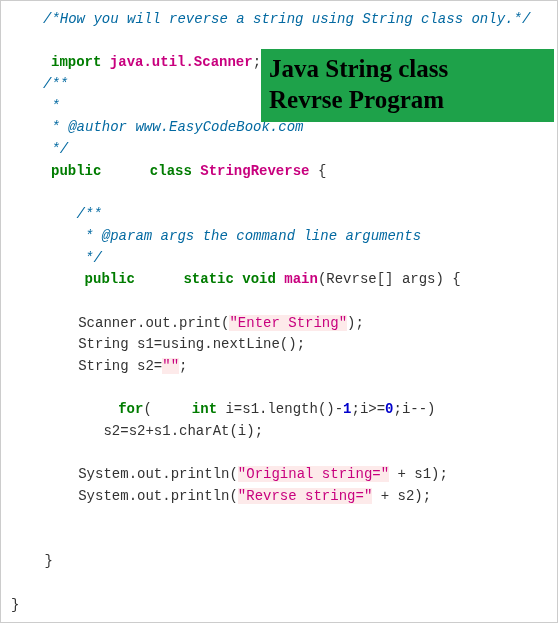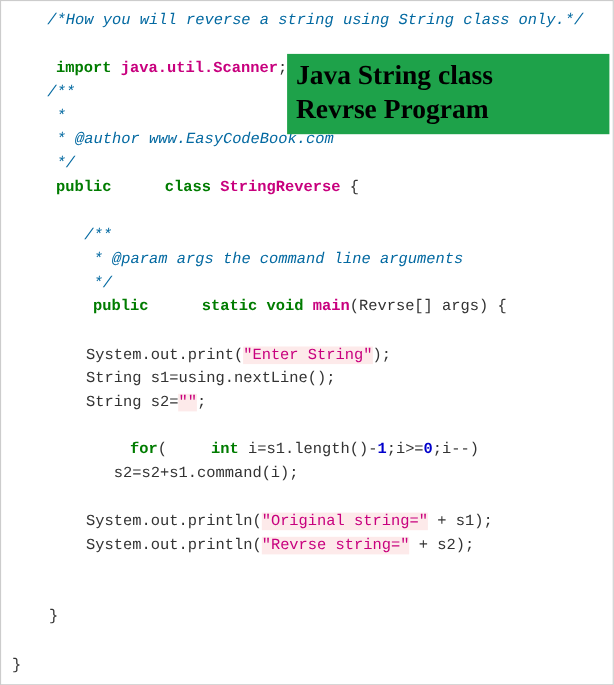--- a/index.html
+++ b/index.html
@@ -59,31 +59,31 @@
 
 <div class="code-line comment">    <span>/**</span></div>
 <div class="code-line comment">    <span> * @param args the command line arguments</span></div>
 <div class="code-line comment">    <span> */</span></div>
 
 <div class="code-line">    <span class="kw">public</span> <span class="kw">static</span> <span class="type">void</span> <span class="method">main</span><span class="plain">(Revrse[] args) {</span></div>
 
 <div class="code-line">&nbsp;</div>
 
 
-<div class="code-line">        <span class="plain">System.out.print(</span><span class="str">"Enter String"</span><span class="plain">);</span></div>
+<div class="code-line">        <span class="plain">Scanner.out.print(</span><span class="str">"Enter String"</span><span class="plain">);</span></div>
 
 <div class="code-line plain">        <span>String s1=using.nextLine();</span></div>
 
 <div class="code-line">        <span class="plain">String s2=</span><span class="str">""</span><span class="plain">;</span></div>
 
 <div class="code-line">&nbsp;</div>
 
 <div class="code-line">        <span class="kw">for</span><span class="plain">(</span><span class="kw">int</span><span class="plain"> i=s1.length()-</span><span class="num">1</span><span class="plain">;i&gt;=</span><span class="num">0</span><span class="plain">;i--)</span></div>
 
-<div class="code-line plain">        <span>   s2=s2+s1.command(i);</span></div>
+<div class="code-line plain">        <span>   s2=s2+s1.charAt(i);</span></div>
 
 <div class="code-line">&nbsp;</div>
 
 <div class="code-line">        <span class="plain">System.out.println(</span><span class="str">"Original string="</span><span class="plain"> + s1);</span></div>
 
 <div class="code-line">        <span class="plain">System.out.println(</span><span class="str">"Revrse string="</span><span class="plain"> + s2);</span></div>
 
 <div class="code-line">&nbsp;</div>
 <div class="code-line">&nbsp;</div>
 

